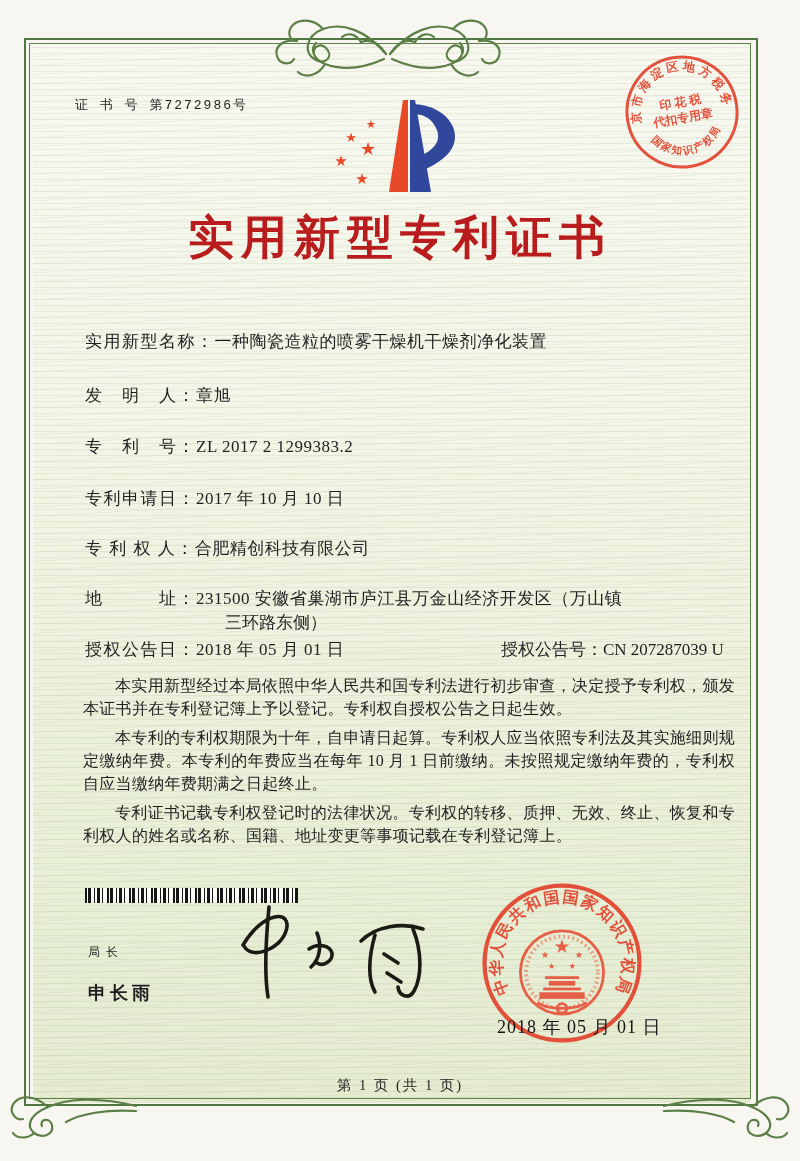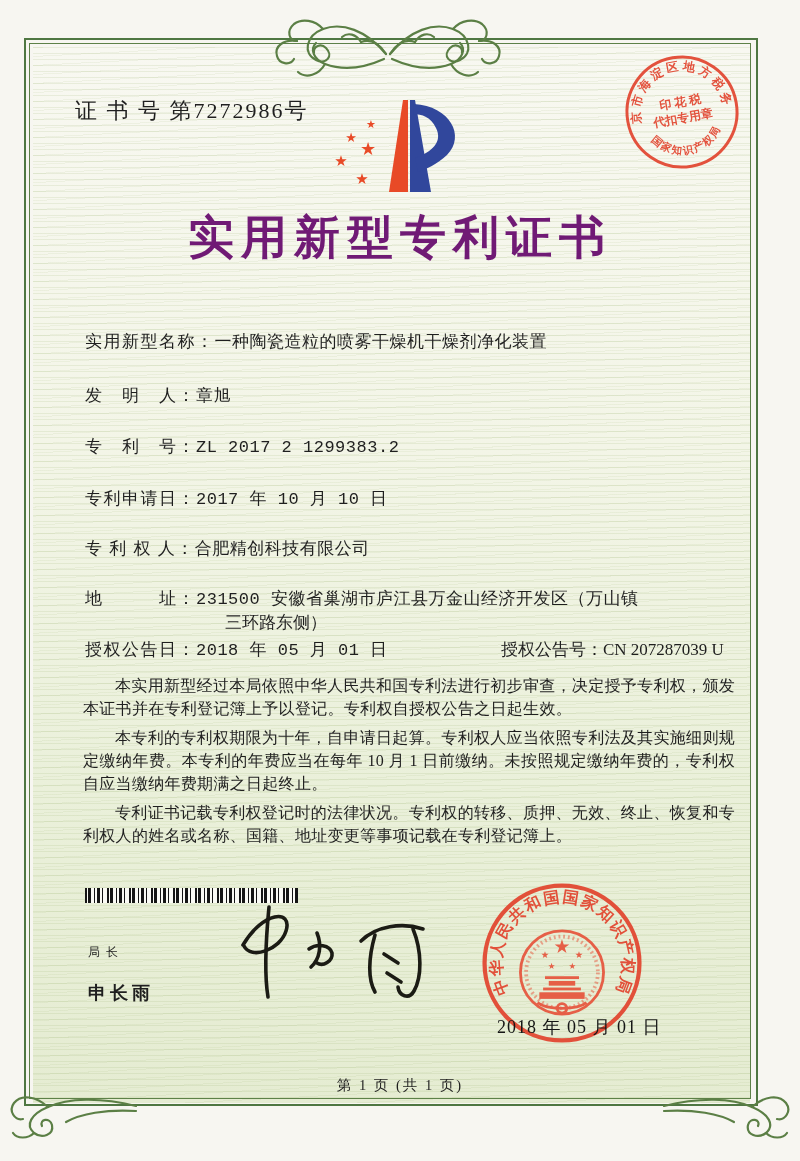--- a/index.html
+++ b/index.html
@@ -13,25 +13,25 @@
   
   .guilloche{
     left:33px; top:47px; width:717px; height:1056px;
     background:
       repeating-linear-gradient(180deg, rgba(150,175,105,0.16) 0 1px, rgba(255,255,255,0) 1px 6px),
       repeating-linear-gradient(177deg, rgba(150,175,105,0.10) 0 1px, rgba(255,255,255,0) 1px 9px),
       linear-gradient(180deg,#f8f8f1 0%,#f3f5e7 38%,#eaf0da 70%,#e5ecd2 100%);
   }
   .frame-a{left:24px; top:38px; width:730px; height:1064px; border:2px solid #4f7742;}
   .frame-b{left:29px; top:43px; width:720px; height:1054px; border:1px solid #5d8148;}
-  .cert-no{left:75px; top:96px; font-size:22px; letter-spacing:2px; white-space:nowrap;}
-  .title{left:0; right:0; top:207px; text-align:center; font-size:46px; font-weight:bold; letter-spacing:7px; color:#701a75; white-space:nowrap;}
+  .cert-no{left:75px; top:96px; font-size:13px; letter-spacing:2px; white-space:nowrap;font-family:Liberation Mono, monospace;}
+  .title{left:0; right:0; top:207px; text-align:center; font-size:46px; font-weight:bold; letter-spacing:7px; color:#b91c1c; white-space:nowrap;}
   .row{left:85px; font-size:17px; white-space:nowrap;}
   .row .lbl{letter-spacing:1.5px;}
-  .row .val{letter-spacing:0.5px;font-family:Liberation Mono, monospace;}
+  .row .val{letter-spacing:0.5px;}
   .addr2{left:188px; font-size:17px; white-space:nowrap;margin-left:37px;}
   .grant-right{left:453px; font-size:17px; white-space:nowrap;}
   .body-text{left:83px; top:674px; width:652px;}
   .body-text p{margin:0 0 6px 0; font-size:16px; line-height:23px; text-indent:2em; text-align:justify; letter-spacing:0.3px;}
   .barcode{
     left:85px; top:888px; width:213px; height:15px;
     background:repeating-linear-gradient(90deg,
       #161616 0 2px,#fbfbf6 2px 3px,#161616 3px 6px,#fbfbf6 6px 9px,
       #161616 9px 10px,#fbfbf6 10px 12px,#161616 12px 15px,#fbfbf6 15px 17px,
       #161616 17px 18px,#fbfbf6 18px 22px);

